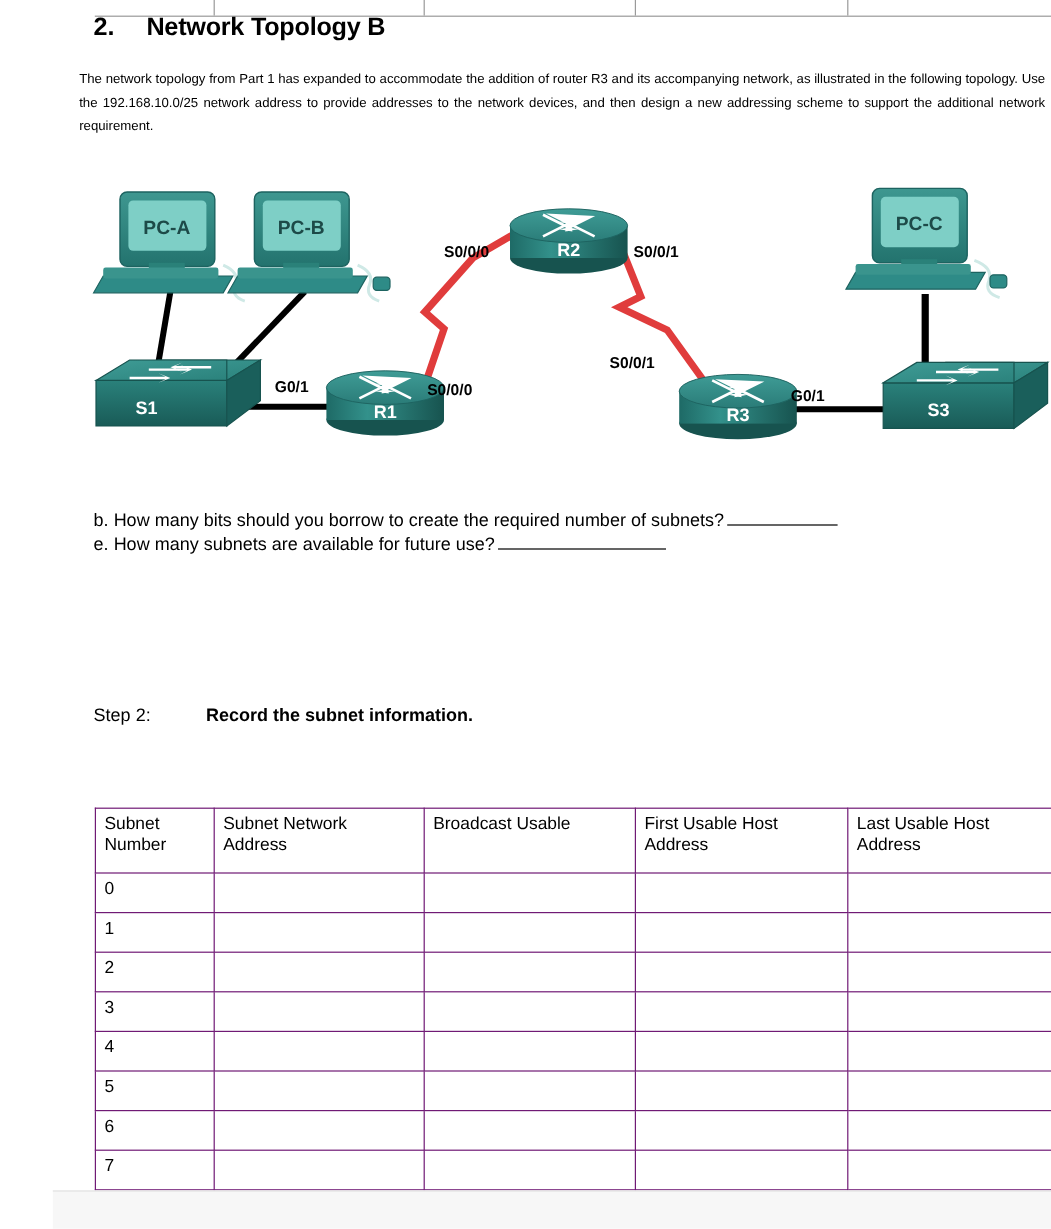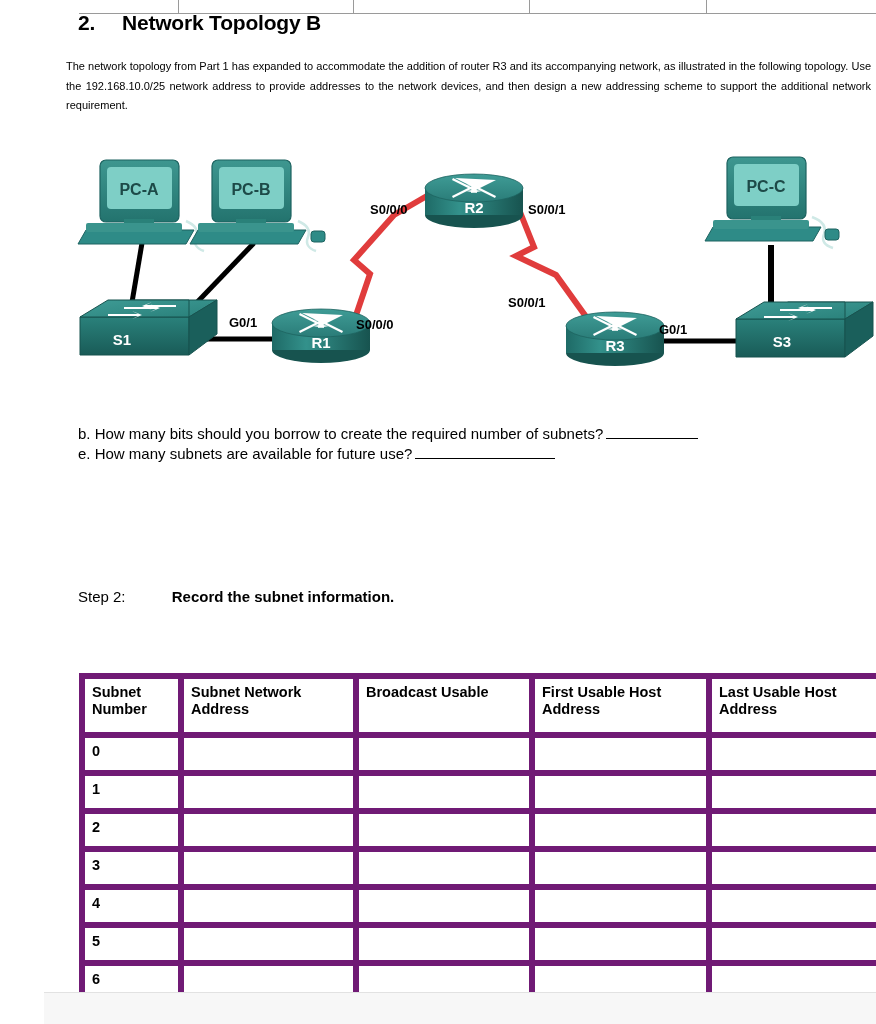--- a/index.html
+++ b/index.html
@@ -67,24 +67,24 @@
     font-size:15px;
   }
 
   
   .subnet-table{
     position:absolute;left:35px;top:673px;width:803px;
     border-collapse:collapse;
     table-layout:fixed;
   }
   .subnet-table td,.subnet-table th{
-    border:6px solid #701a75;
+    border:1px solid #701a75;
     padding:5px 7px 6px 7px;
     font-size:14.5px;
-    font-weight:bold;
+    font-weight:normal;
     text-align:left;
     vertical-align:top;
     line-height:17px;
     color:#000;
     background:#fff;
   }
   .subnet-table th{height:42px;}
   .subnet-table td{height:21px;}
   .col0{width:99px;}
   .col1{width:175px;}

